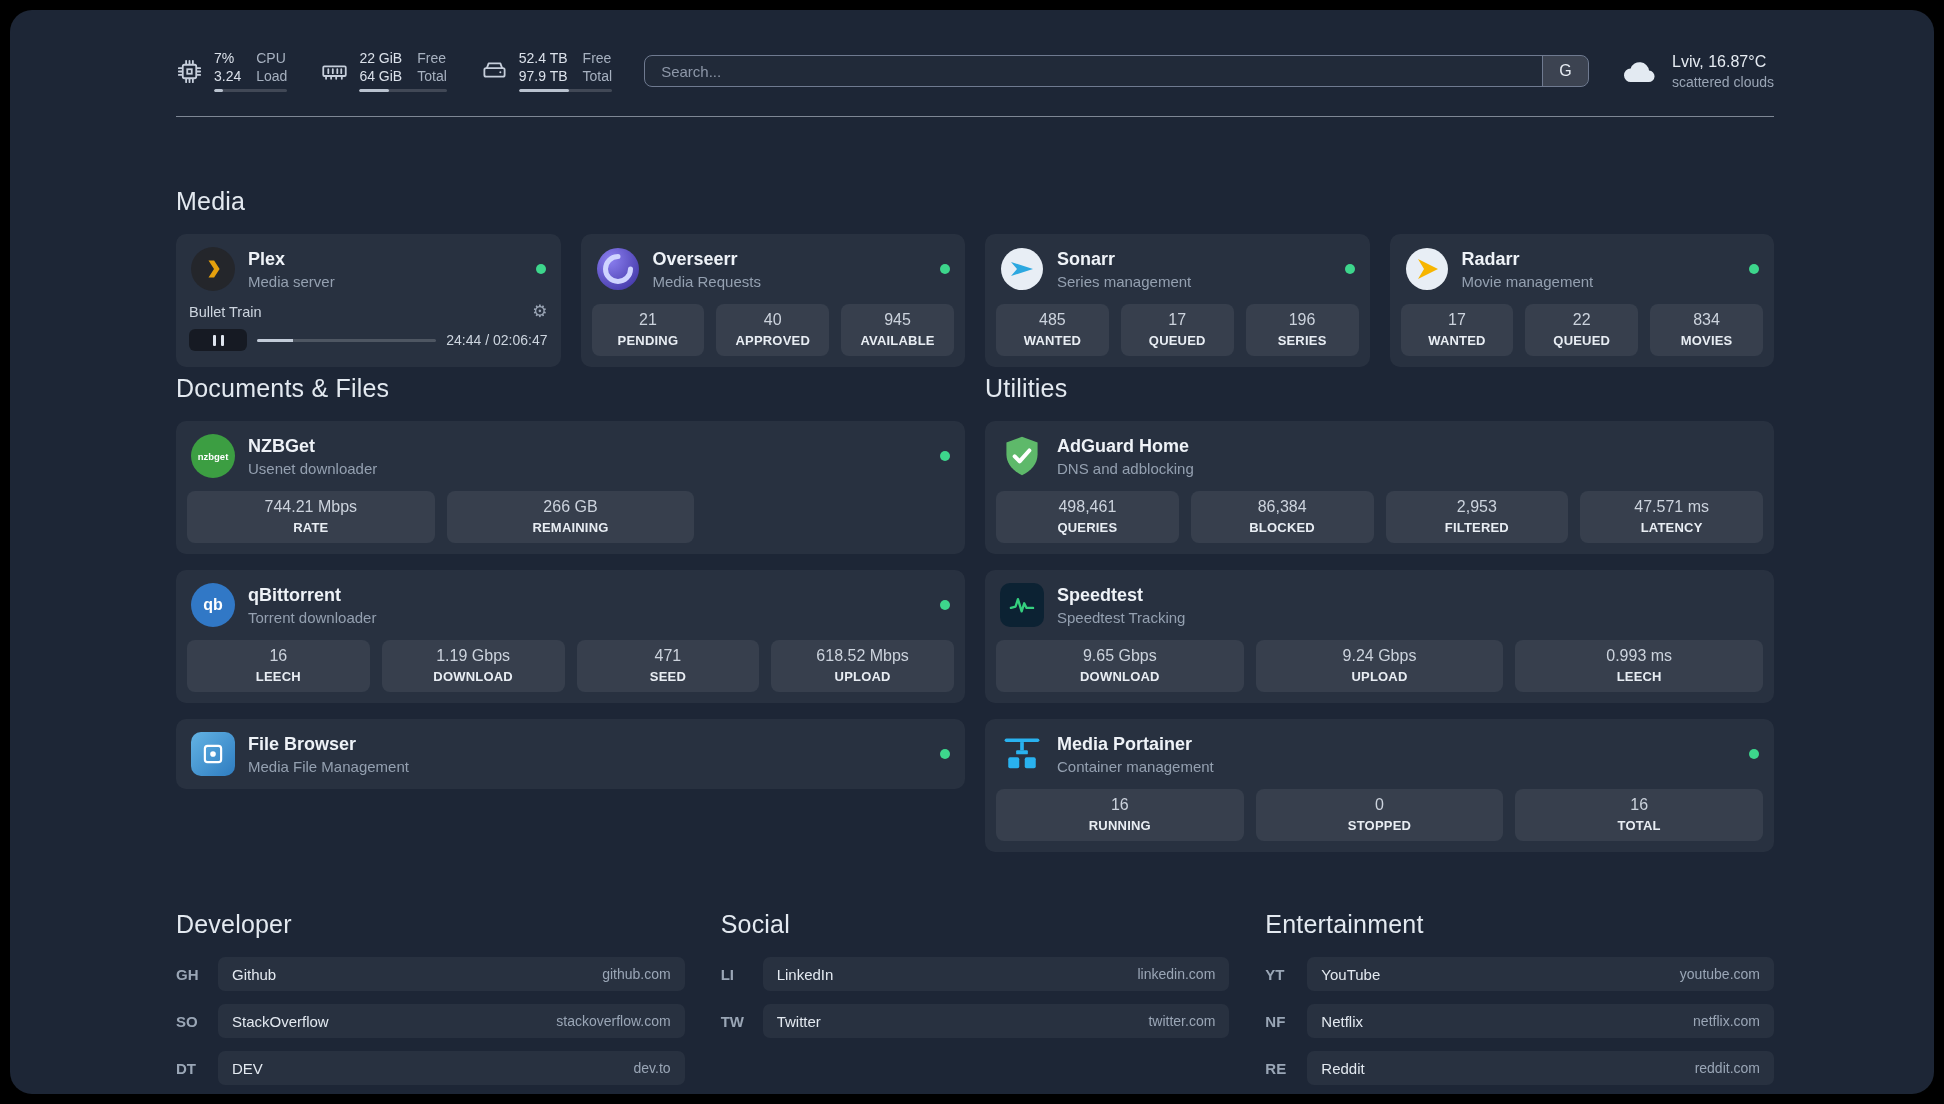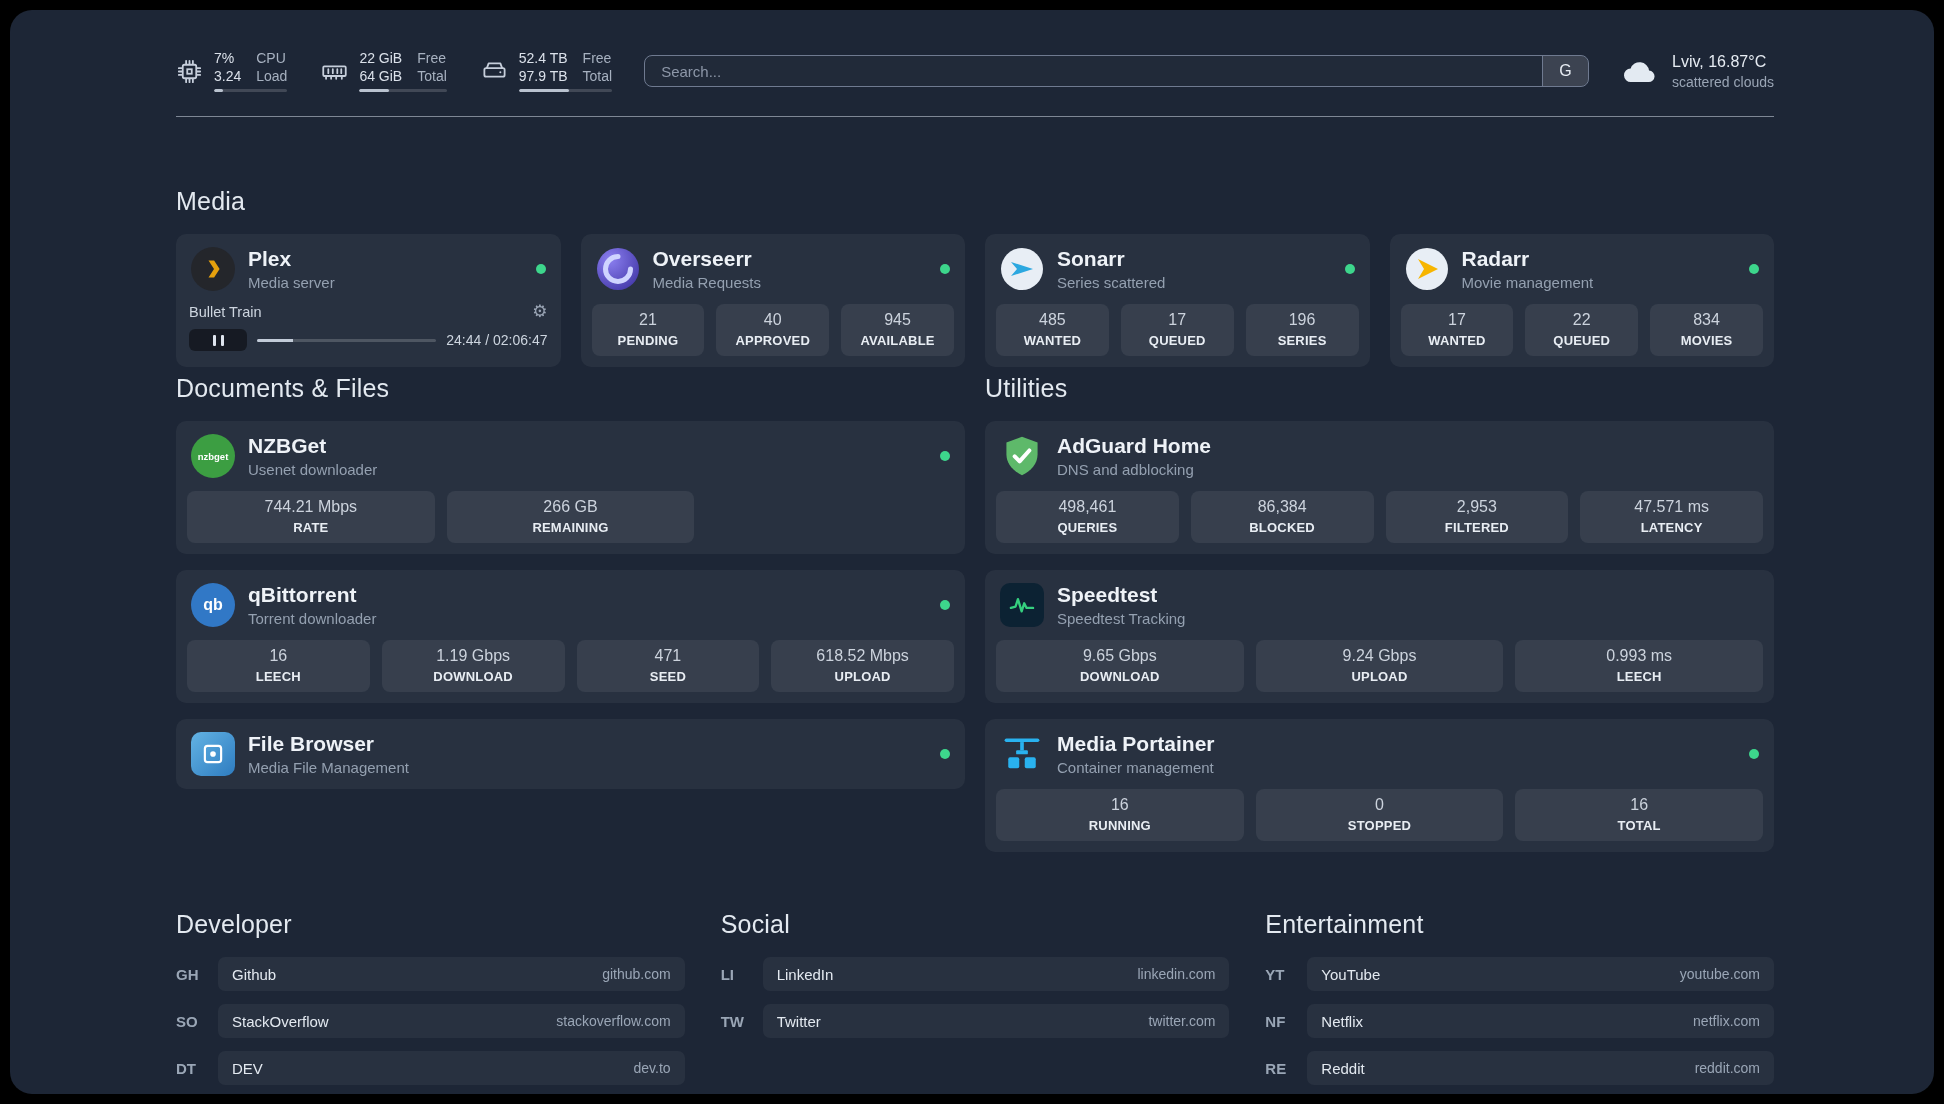--- a/index.html
+++ b/index.html
@@ -37,21 +37,21 @@
   
   h2.sec-title { font-size: 25px; font-weight: 500; color: #e3e9f0; letter-spacing: 0.2px; }
   .section-media > h2 { margin: 70px 0 18px; }
   .media-grid { display: grid; grid-template-columns: repeat(4, 1fr); gap: 20px; }
 
   .card { background: rgba(255,255,255,0.05); border-radius: 10px; padding: 11px; }
   .card-head { display: flex; align-items: center; gap: 13px; padding: 2px 4px; }
   .svc-icon { width: 44px; height: 44px; flex: none; display: flex; align-items: center; justify-content: center; }
   .svc-icon svg { width: 100%; height: 100%; }
   .svc-text { min-width: 0; }
-  .svc-name { font-size: 21px; font-weight: 600; color: #eef2f7; white-space: nowrap; }
+  .svc-name { font-size: 18px; font-weight: 600; color: #eef2f7; white-space: nowrap; }
   .svc-desc { font-size: 15px; color: #94a0b0; margin-top: 3px; white-space: nowrap; }
   .dot { width: 10px; height: 10px; border-radius: 50%; background: #3dd68c; margin-left: auto; flex: none; }
 
   .stats { display: grid; gap: 12px; margin-top: 11px; }
   .cols-3 { grid-template-columns: repeat(3, 1fr); }
   .cols-4 { grid-template-columns: repeat(4, 1fr); }
   .stat { background: rgba(255,255,255,0.07); border-radius: 8px; text-align: center; padding: 7px 4px 8px; }
   .stat-value { font-size: 16px; color: #ccd3dd; }
   .stat-label { font-size: 13px; font-weight: 700; color: #e8edf3; margin-top: 4px; letter-spacing: 0.2px; }
 
@@ -271,21 +271,21 @@
         <div class="card">
           <div class="card-head">
             <span class="svc-icon">
               <svg viewBox="0 0 44 44">
                 <circle cx="22" cy="22" r="21" fill="#e8eef5"></circle>
                 <path d="M11 29 L33 22 L11 15 L17 22 Z" fill="#2ca8e0"></path>
               </svg>
             </span>
             <div class="svc-text">
               <div class="svc-name">Sonarr</div>
-              <div class="svc-desc">Series scattered</div>
+              <div class="svc-desc">Series management</div>
             </div>
             <span class="dot"></span>
           </div>
           <div class="stats cols-3">
             <div class="stat">
               <div class="stat-value">485</div>
               <div class="stat-label">WANTED</div>
             </div>
             <div class="stat">
               <div class="stat-value">17</div>

